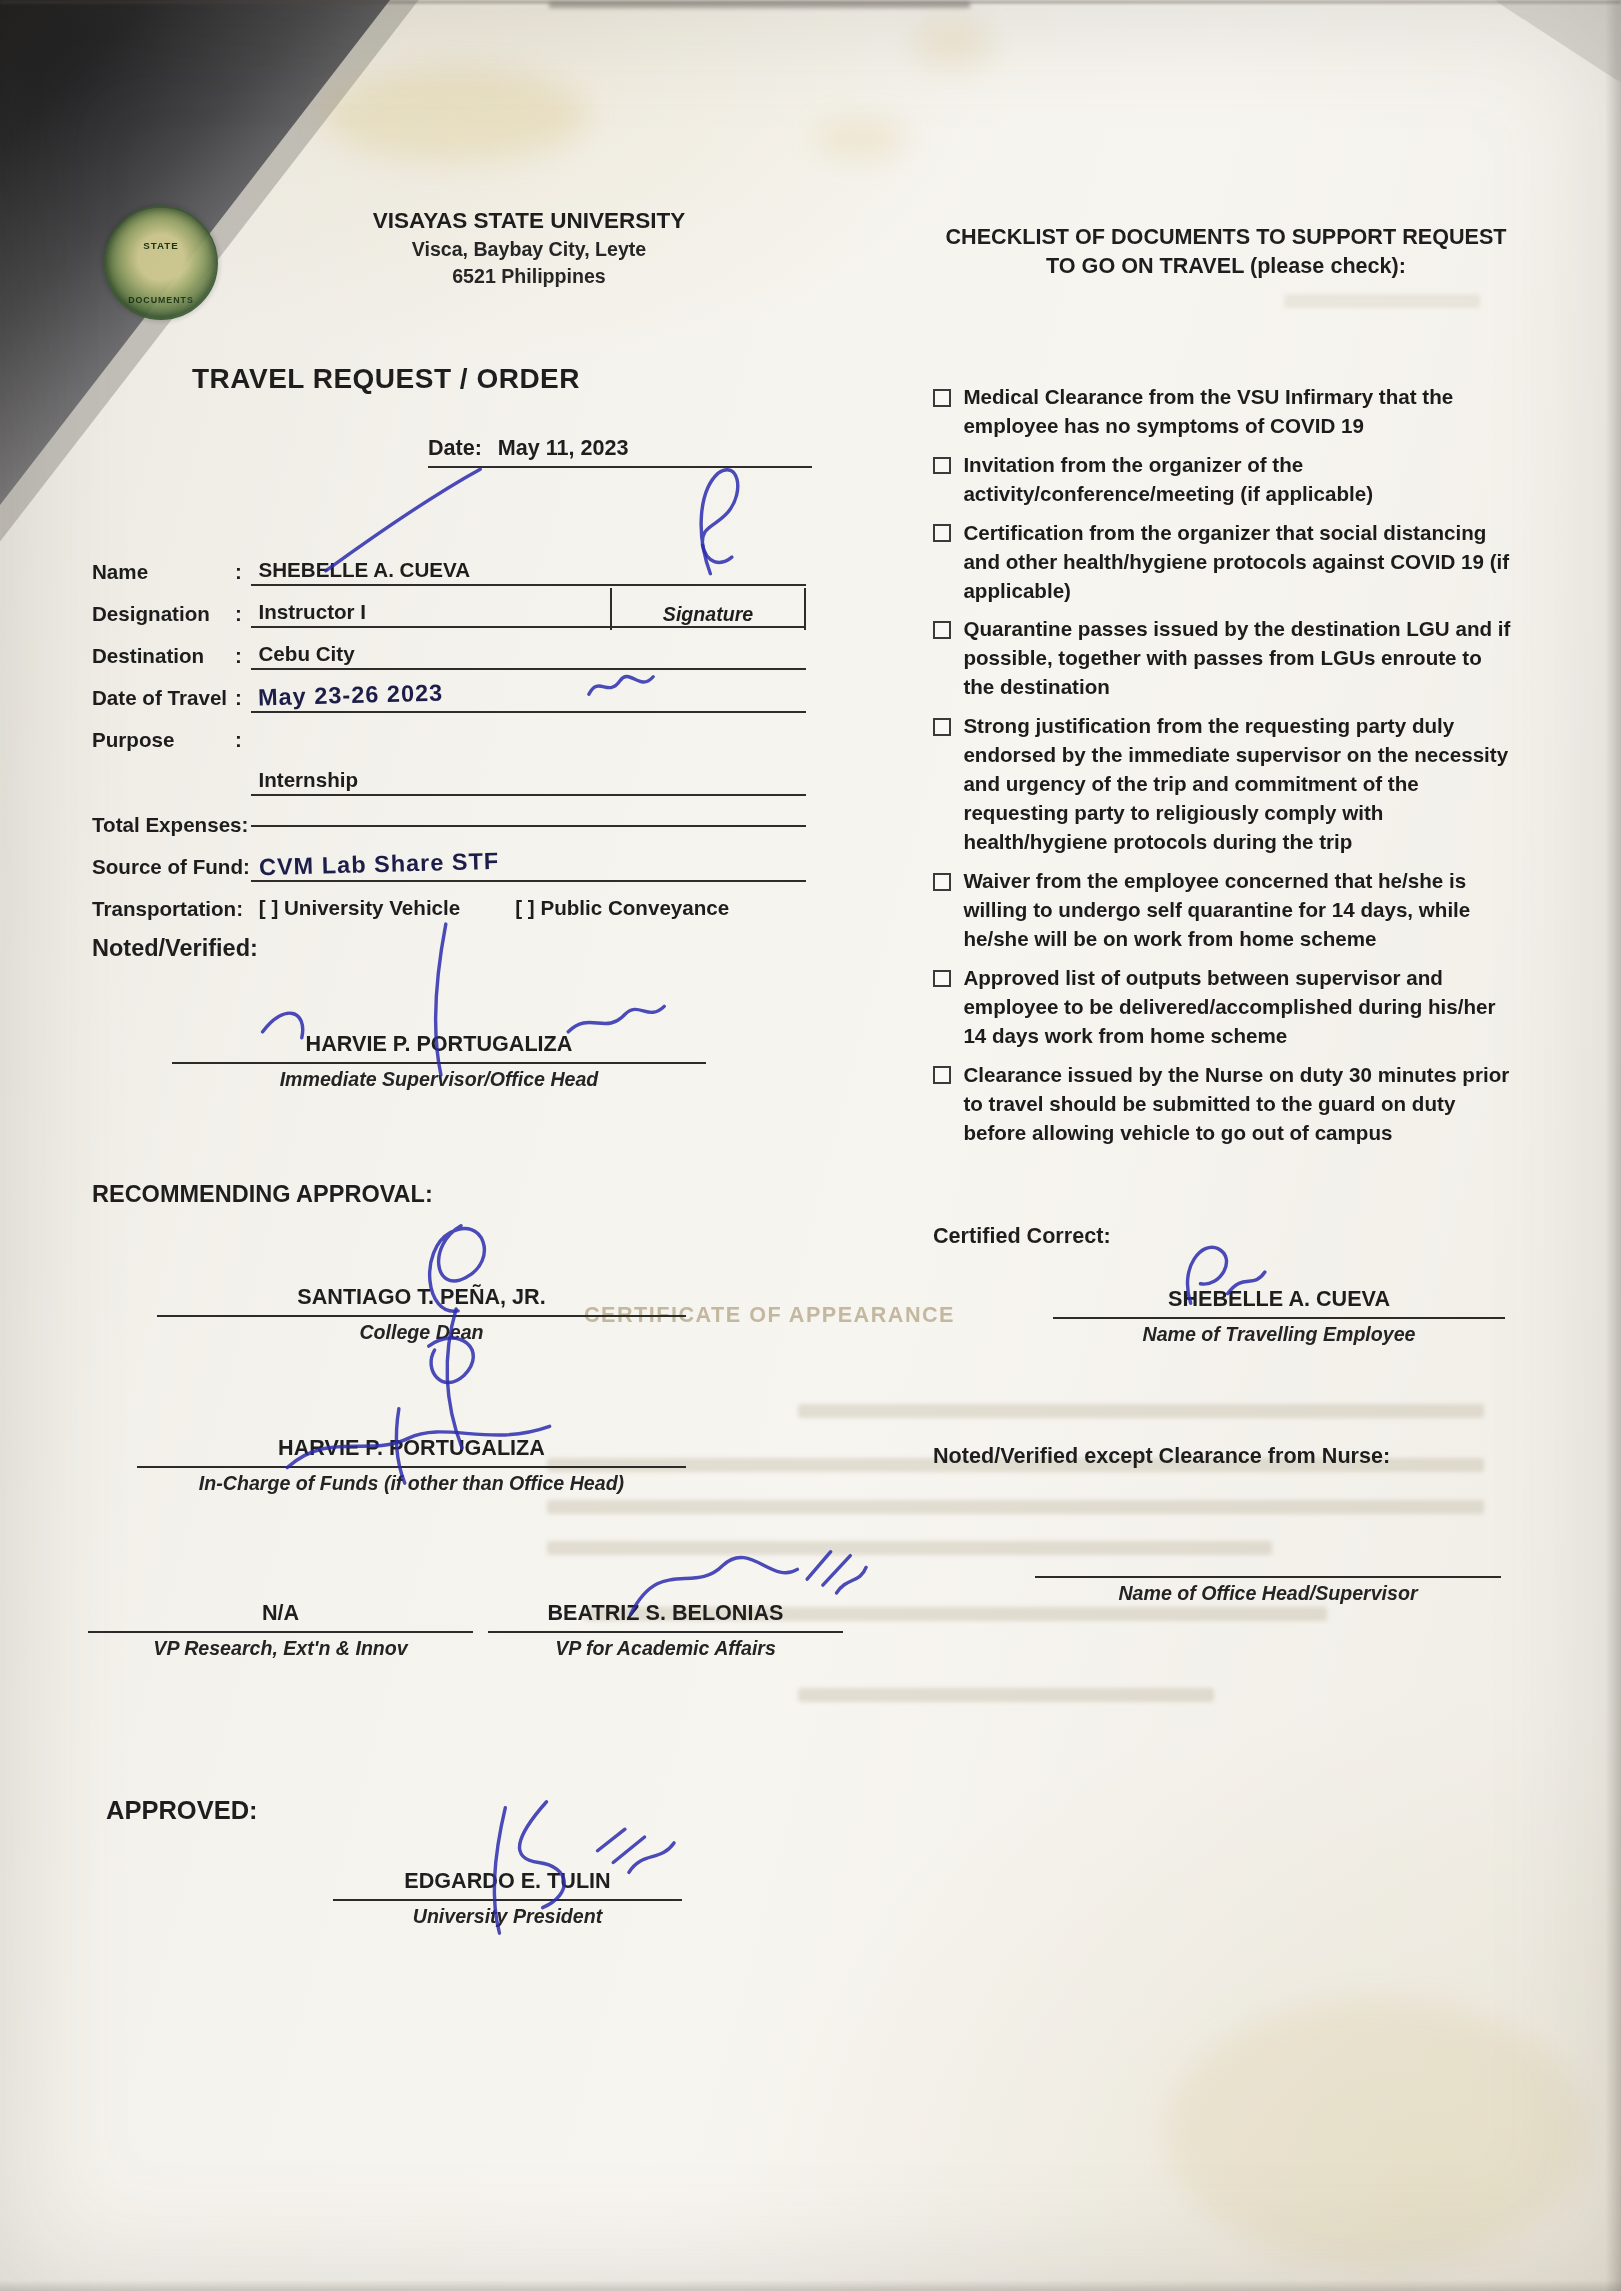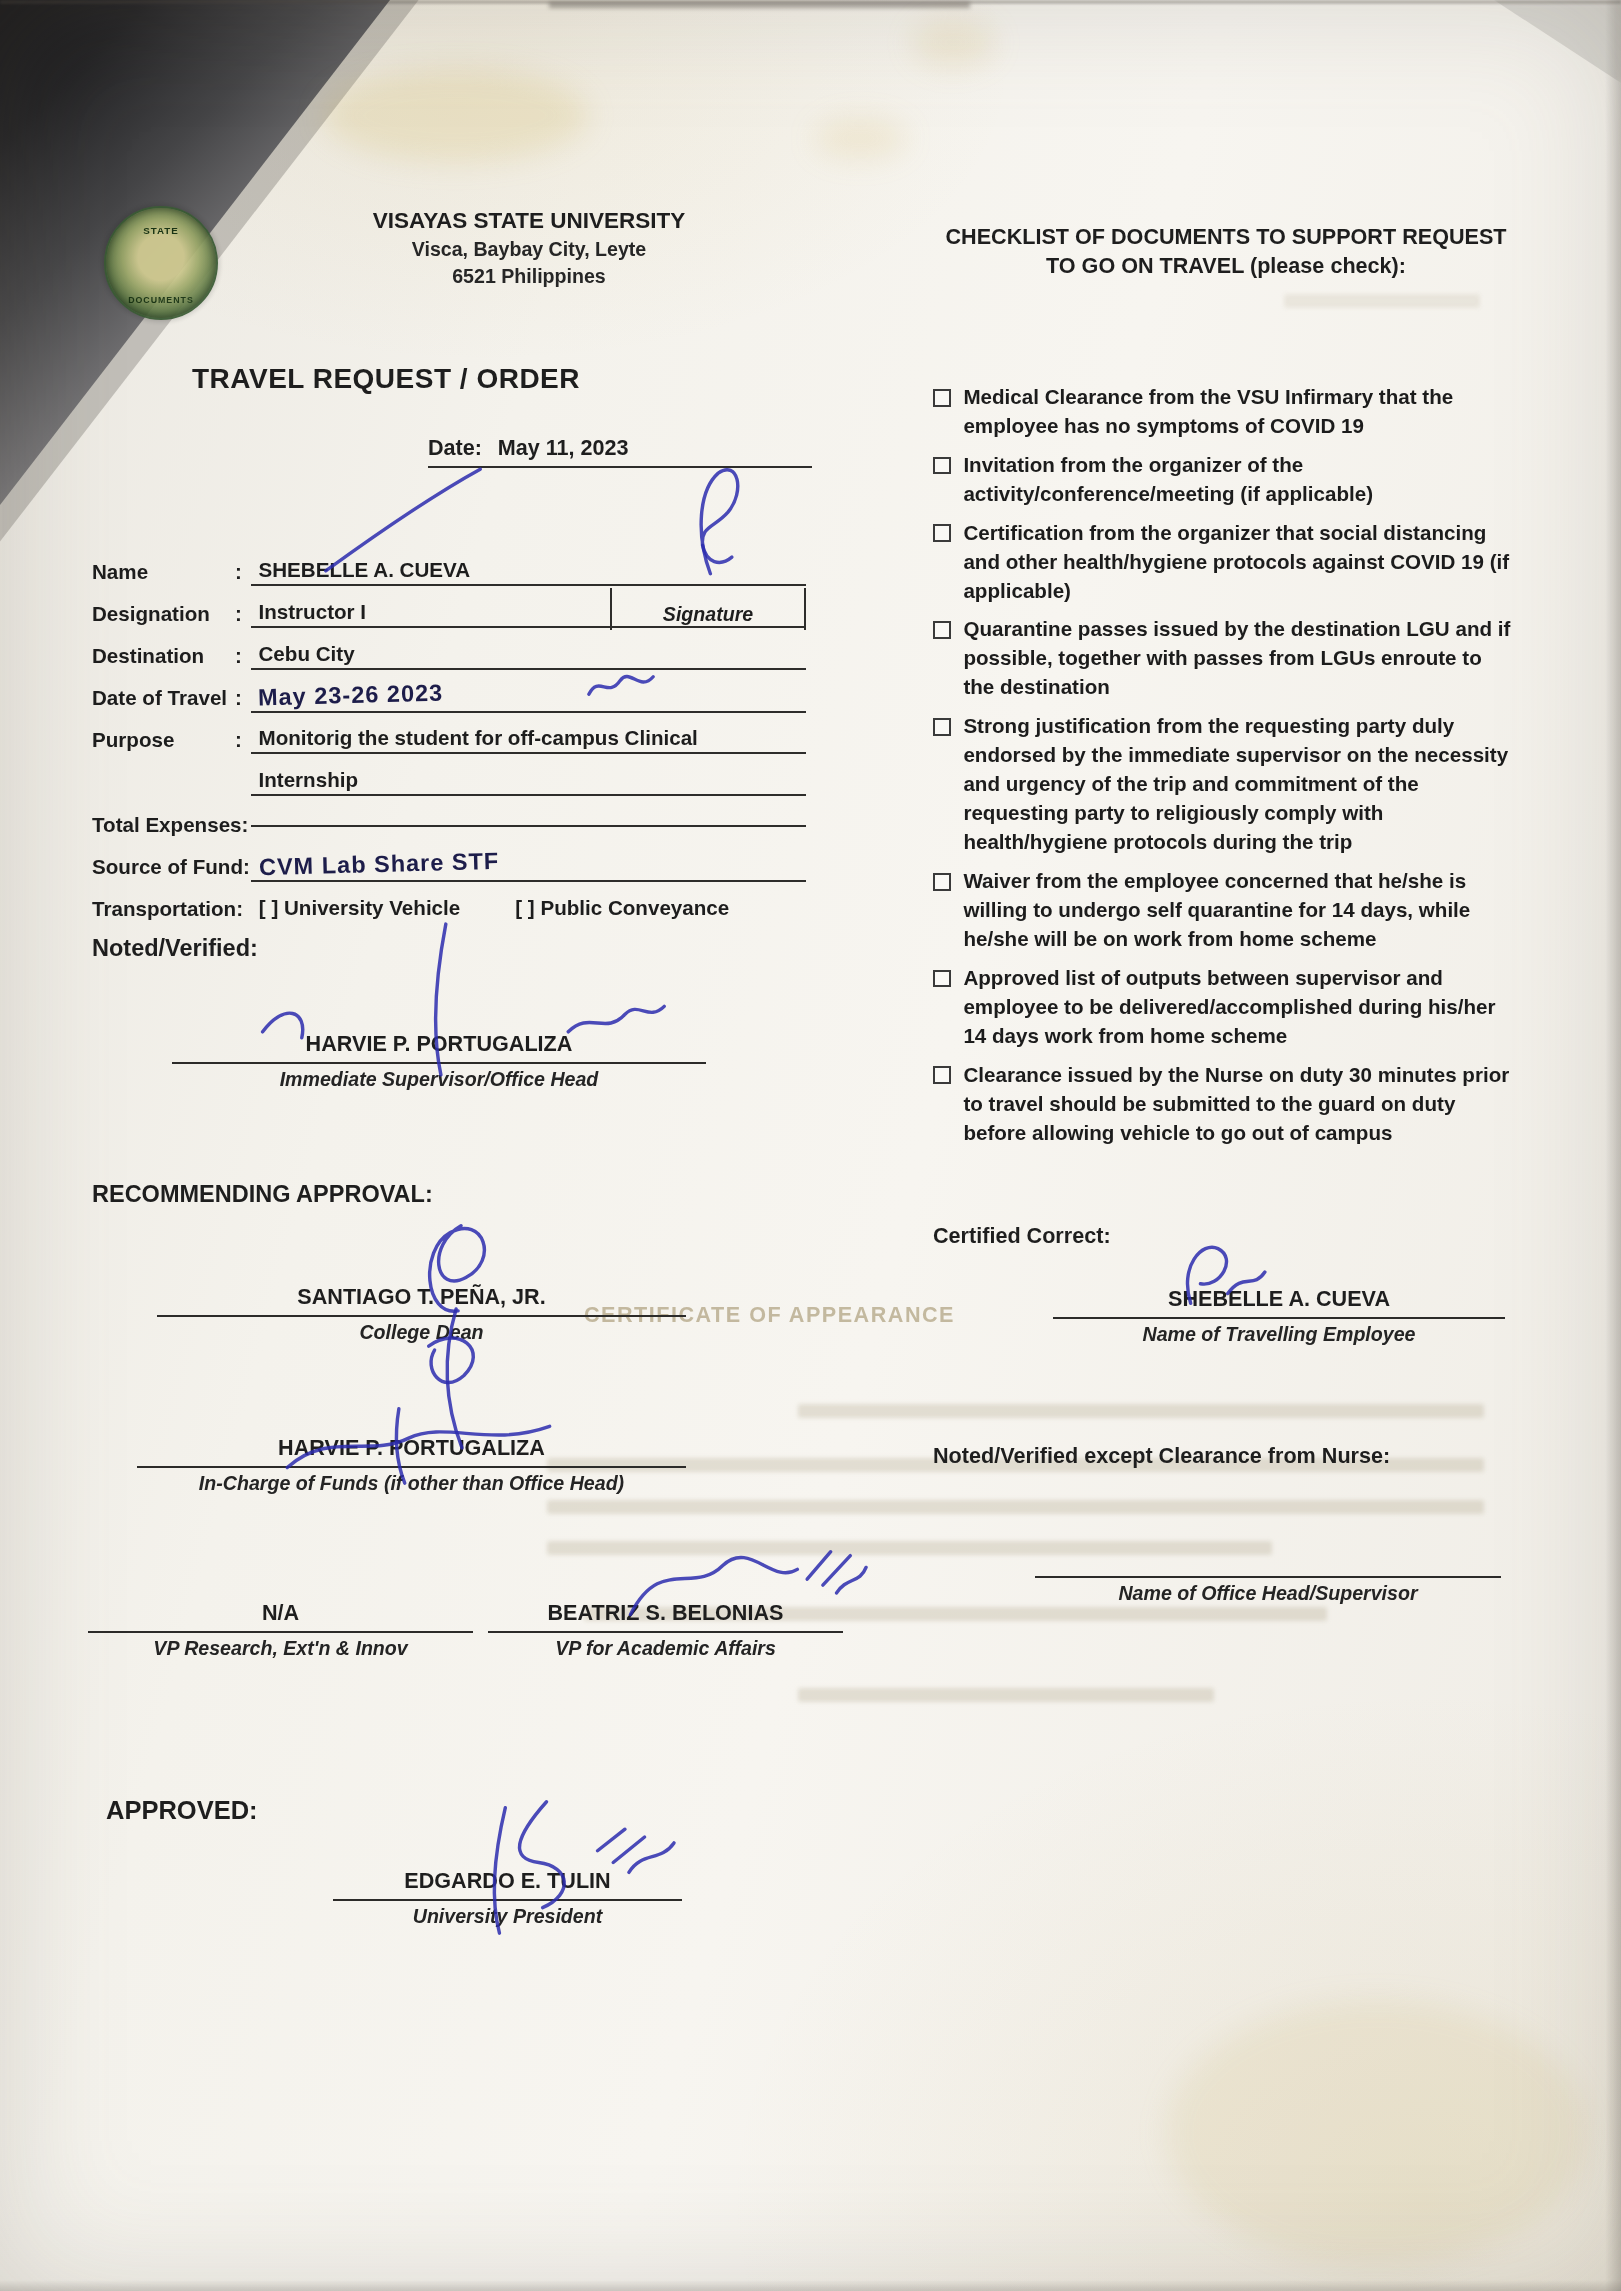--- a/index.html
+++ b/index.html
@@ -33,21 +33,21 @@
   
   .ghost-title{z-index:1;font-weight:bold;font-size:21.6px;letter-spacing:1.5px;color:rgba(168,152,115,0.65);
     filter:blur(0.6px);text-align:center;margin-top:36px;}
   .ghost-bar{z-index:1;height:13.7px;background:rgba(168,155,125,0.26);border-radius:2.9px;filter:blur(2px);}
   
   .logo{left:104px;top:206px;width:110px;height:110px;border-radius:50%;z-index:3;
     background:radial-gradient(circle at 50% 45%, #d3cd92 0 28%, #9fab6c 46%, #4d6c3c 72%, #2e4d2a 100%);
     border:2.9px solid #3a5a34;opacity:.93;box-shadow:inset 0 0 9.8px rgba(0,0,0,.45), 0 0 5.9px rgba(0,0,0,.25);}
   .logo span{position:absolute;left:0;width:100%;text-align:center;font-size:9.8px;font-weight:bold;
     color:#15310f;letter-spacing:1px;}
-  .logo .t1{top:17px;} .logo .t2{bottom:12.7px;font-size:8.8px;}
+  .logo .t1{top:32px;} .logo .t2{bottom:12.7px;font-size:8.8px;}
   
   .uni{left:294px;top:208px;width:470px;text-align:center;z-index:2;}
   .uni .n{font-weight:bold;font-size:22.5px;}
   .uni .a{font-weight:bold;font-size:19.6px;margin-top:3.9px;color:#262626;}
   .form-title{left:192px;top:363px;font-size:28px;font-weight:bold;letter-spacing:0.5px;z-index:2;}
   .daterow{left:428px;top:435px;width:384px;display:flex;gap:15.7px;font-weight:bold;font-size:21.6px;
     border-bottom:2px solid #2e2d2b;padding-bottom:4.9px;z-index:2;}
   
   .frow{left:92px;width:714px;display:flex;align-items:center;height:33px;font-size:20.6px;
     font-weight:bold;color:#1d1d1d;z-index:2;}
@@ -144,23 +144,20 @@
   <div class="abs frow" style="top:681px">
     <span class="flabel">Date of Travel</span>
     <span class="fsep">:</span>
     <span class="fval">
         <span class="handwrite">May 23-26 2023</span>
       </span>
   </div>
   <div class="abs frow" style="top:723px">
     <span class="flabel">Purpose</span>
     <span class="fsep">:</span>
-    <span class="fval">
-        <span>Monitorig the student for off-campus Clinical</span>
-      </span>
   </div>
   <div class="abs frow" style="top:765px">
     <span class="flabel"></span>
     <span class="fsep"></span>
     <span class="fval">
         <span>Internship</span>
       </span>
   </div>
   <div class="abs frow" style="top:808px">
     <span class="flabel" style="width:159px">Total Expenses:</span>

